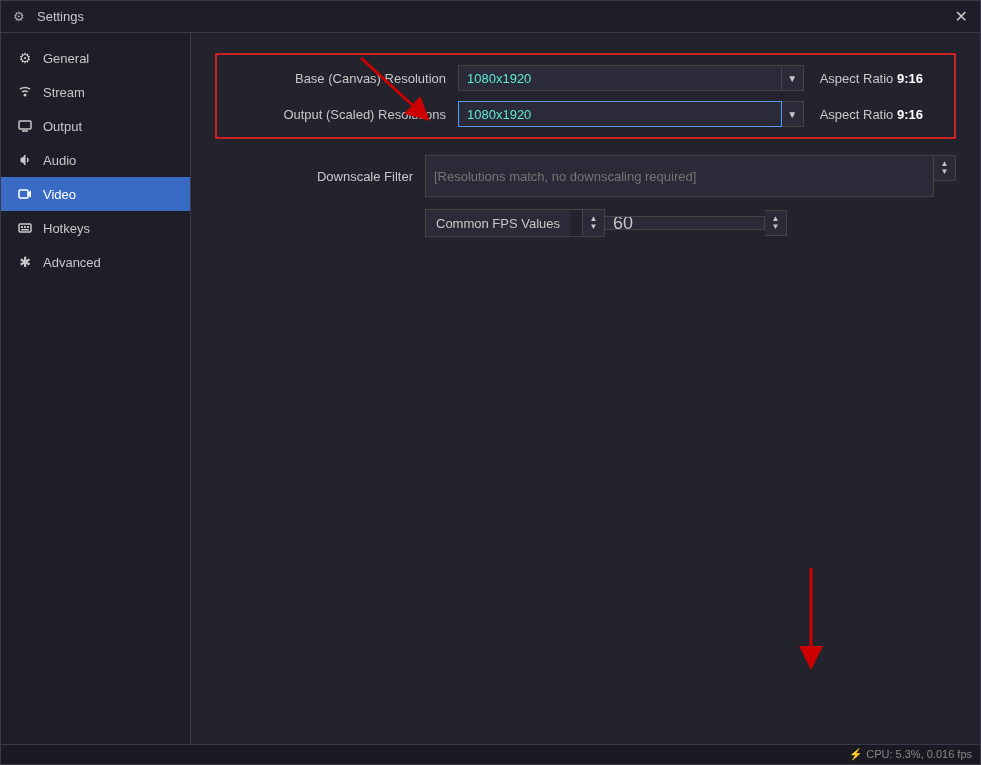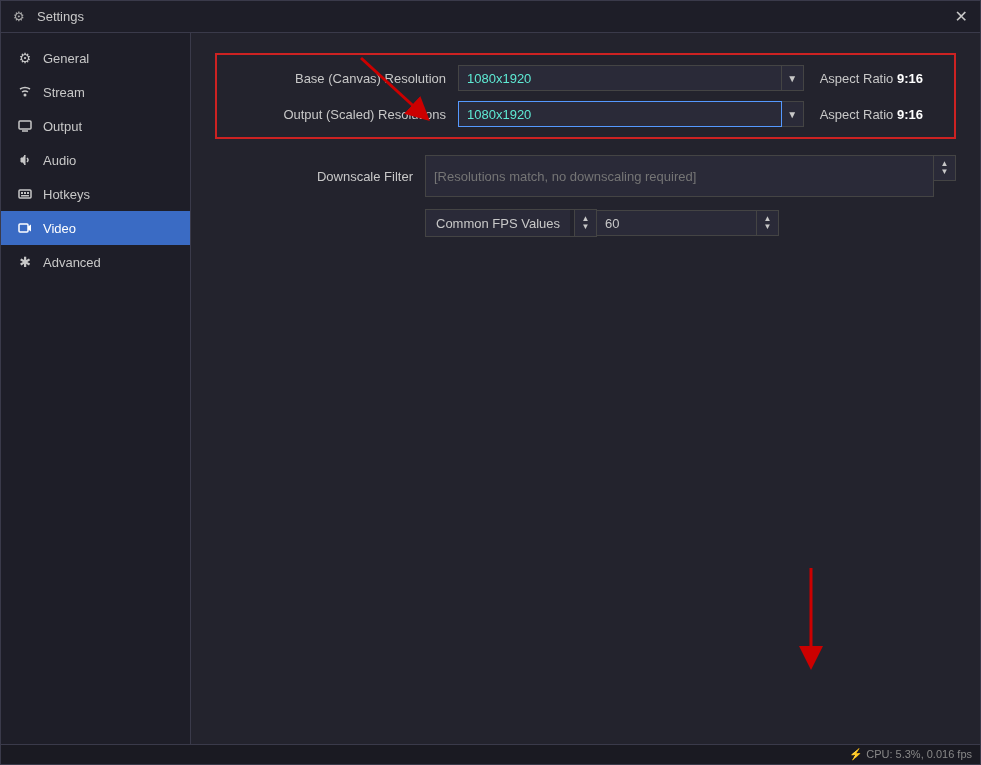--- a/index.html
+++ b/index.html
@@ -217,40 +217,40 @@
     .fps-label-wrapper {
       width: 210px;
       display: flex;
       align-items: center;
       justify-content: flex-end;
       padding-right: 12px;
     }
     .fps-type-select {
       display: flex;
       align-items: center;
-      gap: 4px;
+      gap: 12px;
       border: 1px solid #444;
     }
     .fps-type-btn {
       background: #2a2a38;
       border: none;
       color: #c8c8c8;
       padding: 4px 10px;
       font-size: 13px;
       height: 26px;
       cursor: pointer;
       white-space: nowrap;
     }
     .fps-value-input {
       background: #2a2a38;
       border: 1px solid #444;
       color: #c8c8c8;
       padding: 4px 8px;
-      font-size: 13px;
-      height: 26px;
+      font-size: 18px;
+      height: 14px;
       width: 160px;
       outline: none;
       border-left: none;
     }
     .fps-spinner {
       background: #2a2a38;
       border: 1px solid #444;
       border-left: none;
       color: #c8c8c8;
       width: 22px;
@@ -356,41 +356,41 @@
         <span>Output</span>
       </div>
       <div class="sidebar-item">
         <span class="sidebar-icon">
           <svg width="14" height="14" viewBox="0 0 14 14" fill="none">
             <path d="M3 5 h2 l2-3 v10 l-2-3 H3 z" stroke="#c8c8c8" stroke-width="1" fill="#c8c8c8"></path>
             <path d="M9 5 Q11 7 9 9" stroke="#c8c8c8" stroke-width="1.5" fill="none"></path>
           </svg>
         </span>
         <span>Audio</span>
+      </div>
+      <div class="sidebar-item active">
+        <span class="sidebar-icon">
+          <svg width="14" height="14" viewBox="0 0 14 14" fill="none">
+            <rect x="1" y="3" width="9" height="8" rx="1" stroke="#fff" stroke-width="1.5"></rect>
+            <path d="M10 5.5 l3-2 v7 l-3-2 z" fill="#fff"></path>
+          </svg>
+        </span>
+        <span>Video</span>
       </div>
       <div class="sidebar-item">
         <span class="sidebar-icon">
           <svg width="14" height="14" viewBox="0 0 14 14" fill="none">
             <rect x="1" y="3" width="12" height="8" rx="1" stroke="#c8c8c8" stroke-width="1.5"></rect>
             <rect x="3" y="5" width="2" height="2" rx="0.3" fill="#c8c8c8"></rect>
             <rect x="6" y="5" width="2" height="2" rx="0.3" fill="#c8c8c8"></rect>
             <rect x="9" y="5" width="2" height="2" rx="0.3" fill="#c8c8c8"></rect>
             <rect x="3" y="8" width="8" height="1.5" rx="0.3" fill="#c8c8c8"></rect>
           </svg>
         </span>
         <span>Hotkeys</span>
-      </div>
-      <div class="sidebar-item active">
-        <span class="sidebar-icon">
-          <svg width="14" height="14" viewBox="0 0 14 14" fill="none">
-            <rect x="1" y="3" width="9" height="8" rx="1" stroke="#fff" stroke-width="1.5"></rect>
-            <path d="M10 5.5 l3-2 v7 l-3-2 z" fill="#fff"></path>
-          </svg>
-        </span>
-        <span>Video</span>
       </div>
       <div class="sidebar-item">
         <span class="sidebar-icon">✱</span>
         <span>Advanced</span>
       </div>
     </div>
 
     <div class="content-area">
 
       <svg class="arrow-svg" style="position:absolute; left:140px; top:20px; width:120px; height:80px;" viewBox="0 0 120 80">

